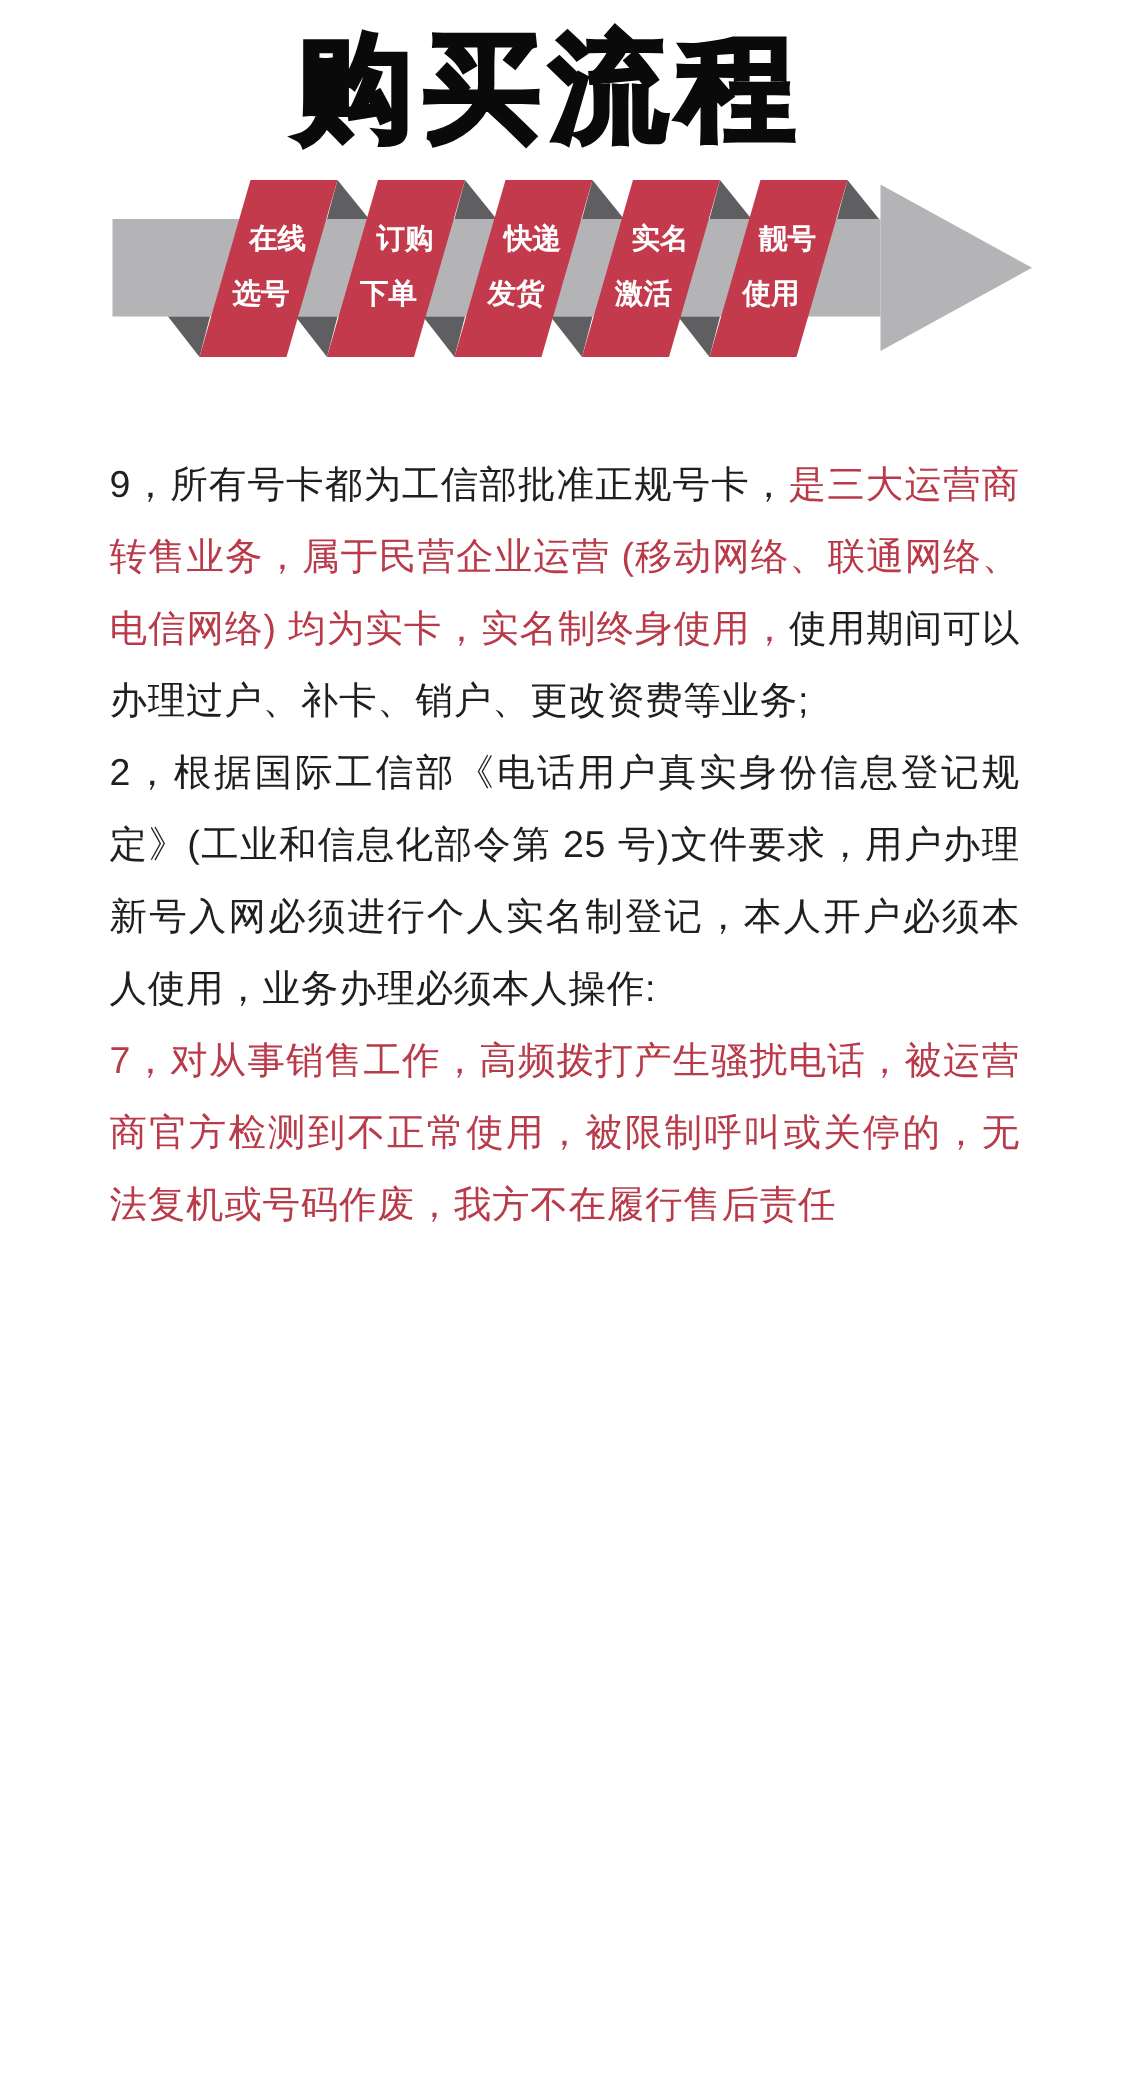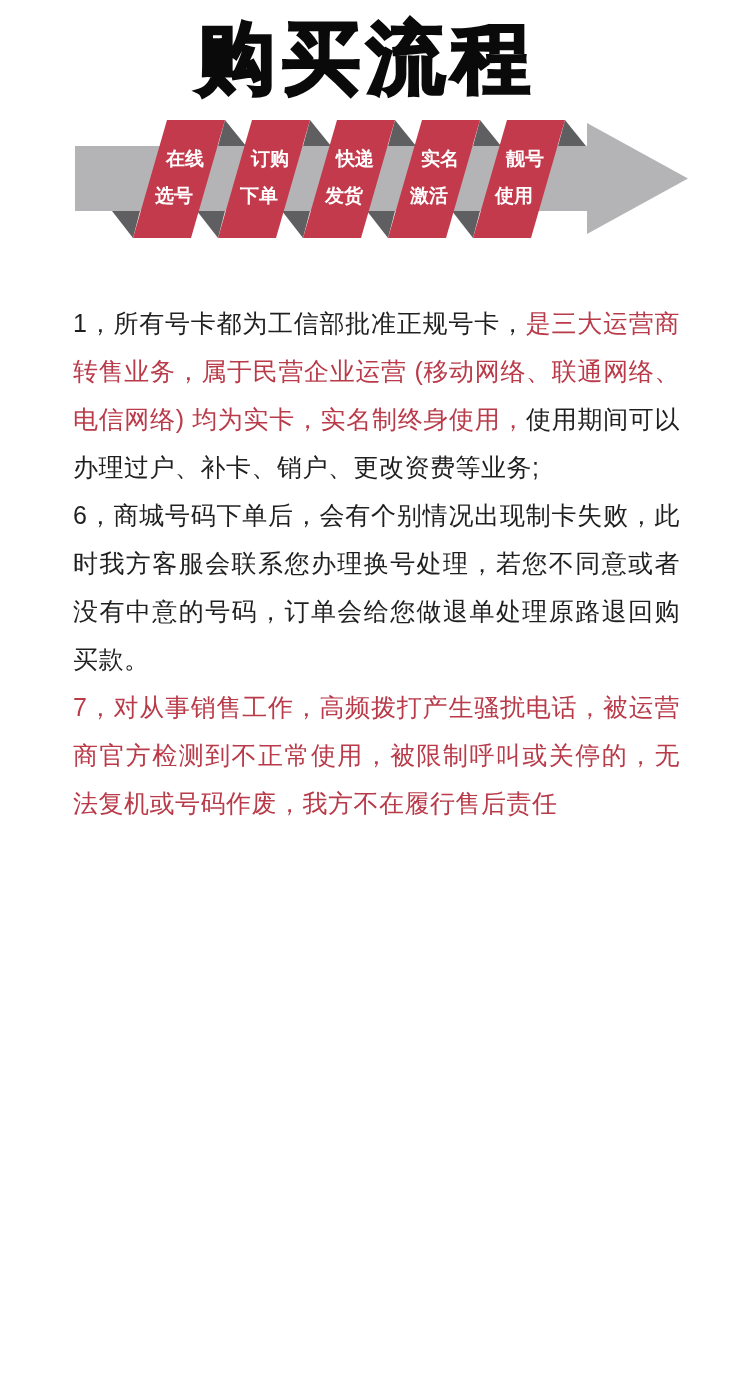--- a/index.html
+++ b/index.html
@@ -88,17 +88,17 @@
   <text class="flow-step-label" x="344" y="94" text-anchor="middle">发货</text>
 
   <text class="flow-step-label" x="440" y="57" text-anchor="middle">实名</text>
   <text class="flow-step-label" x="429" y="94" text-anchor="middle">激活</text>
 
   <text class="flow-step-label" x="525" y="57" text-anchor="middle">靓号</text>
   <text class="flow-step-label" x="514" y="94" text-anchor="middle">使用</text>
 </svg>
 
 <div class="terms">
-  <p><span class="seg-black">1，所有号卡都为工信部批准正规号卡，</span><span class="seg-red">是三大运营商转售业务，属于民营企业运营 (移动网络、联通网络、电信网络) 均为实卡，实名制终身使用，</span><span class="seg-black">使用期间可以办理过户、补卡、销户、更改资费等业务;</span></p>
-  <p><span class="seg-black">6，商城号码下单后，会有个别情况出现制卡失败，此时我方客服会联系您办理换号处理，若您不同意或者没有中意的号码，订单会给您做退单处理原路退回购买款。</span></p>
+  <p><span class="seg-black">9，所有号卡都为工信部批准正规号卡，</span><span class="seg-red">是三大运营商转售业务，属于民营企业运营 (移动网络、联通网络、电信网络) 均为实卡，实名制终身使用，</span><span class="seg-black">使用期间可以办理过户、补卡、销户、更改资费等业务;</span></p>
+  <p><span class="seg-black">2，根据国际工信部《电话用户真实身份信息登记规定》(工业和信息化部令第 25 号)文件要求，用户办理新号入网必须进行个人实名制登记，本人开户必须本人使用，业务办理必须本人操作:</span></p>
   <p><span class="seg-red">7，对从事销售工作，高频拨打产生骚扰电话，被运营商官方检测到不正常使用，被限制呼叫或关停的，无法复机或号码作废，我方不在履行售后责任</span></p>
 
 </div>
 
 </body></html>

